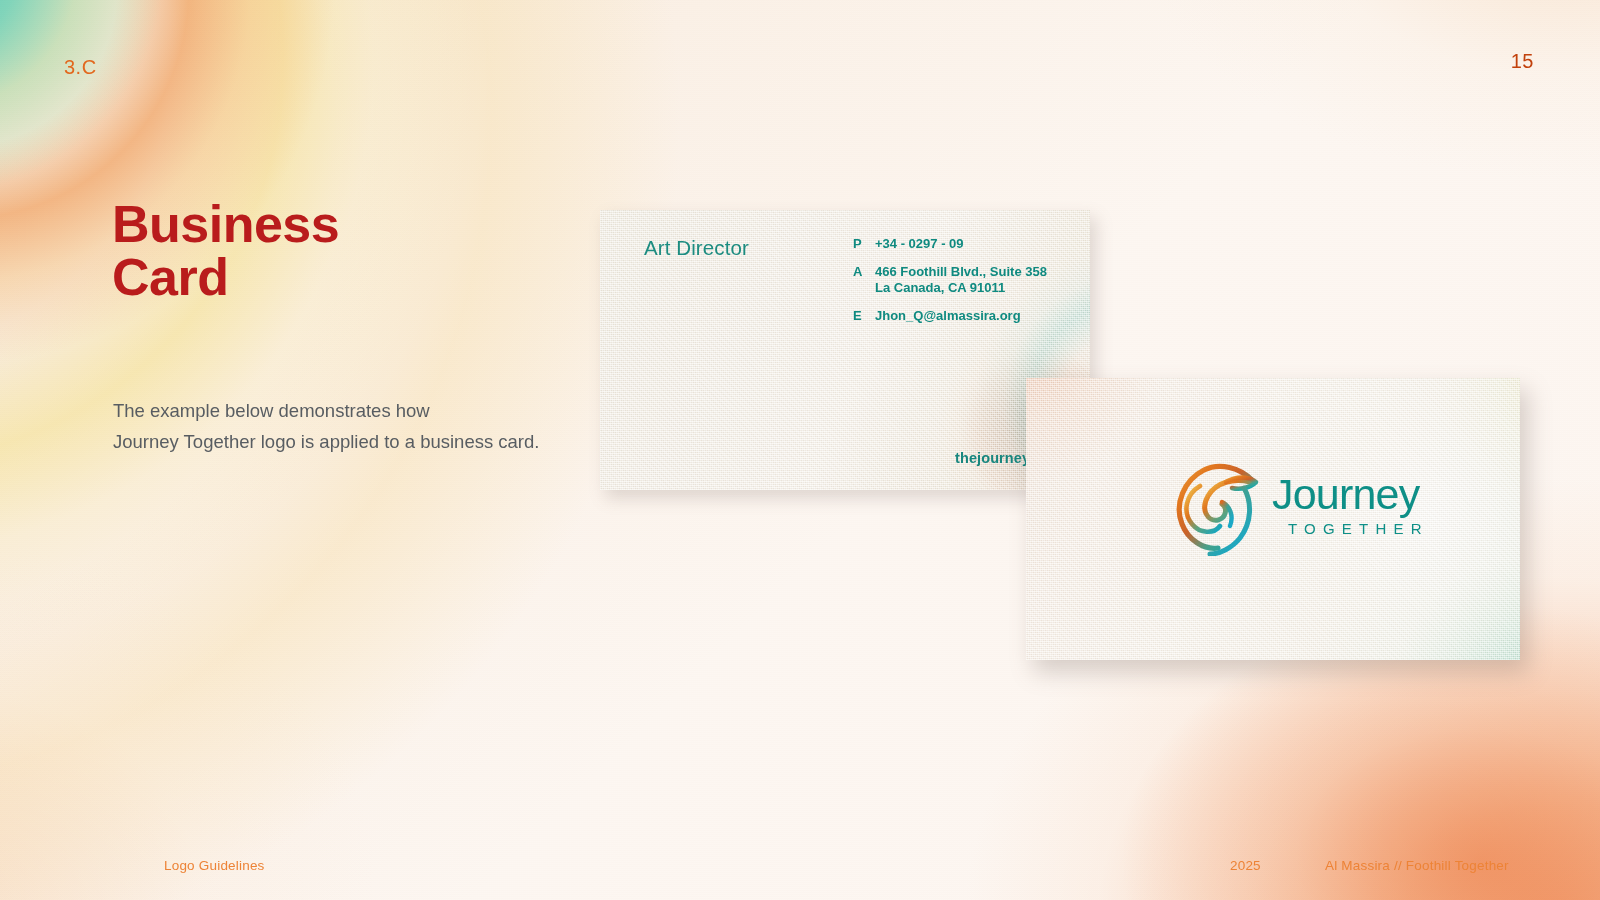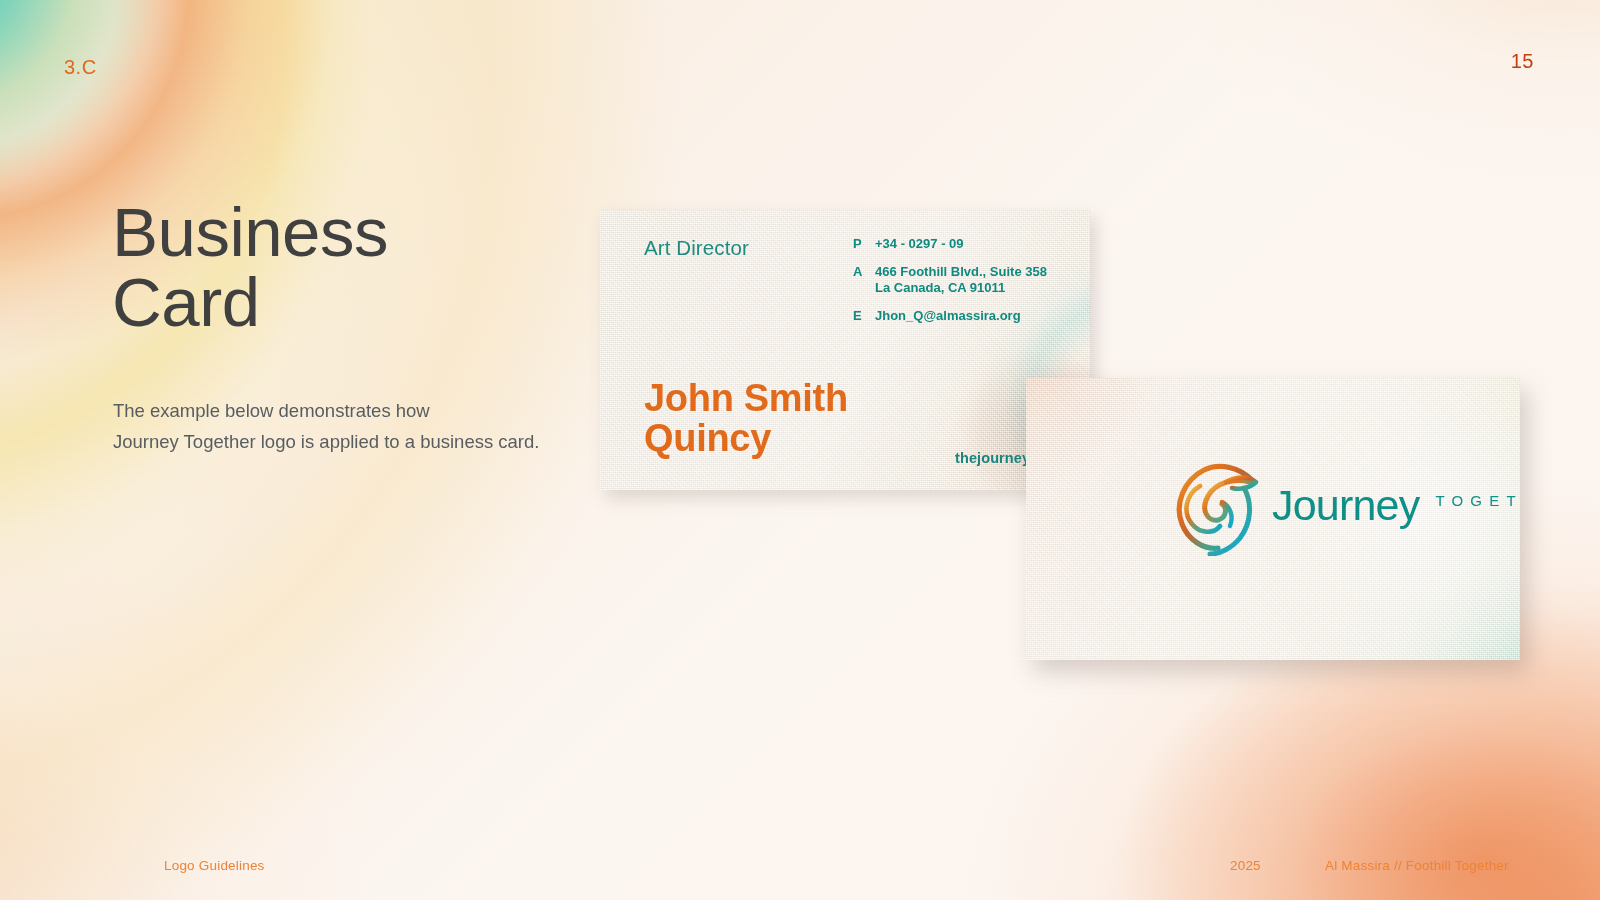--- a/index.html
+++ b/index.html
@@ -120,24 +120,24 @@
     top: 50px;
     font-size: 20px;
     color: #c2410c;
     letter-spacing: .5px;
   }
 
   .slide-title {
     position: absolute;
     left: 112px;
     top: 198px;
-    font-size: 69px;
+    font-size: 52px;
     line-height: 1.02;
-    color: #404040;
-    font-weight: 400;
+    color: #b91c1c;
+    font-weight: 700;
     letter-spacing: -0.5px;
     white-space: pre-line;
   }
 
   .slide-body {
     position: absolute;
     left: 113px;
     top: 396px;
     font-size: 18.5px;
     line-height: 1.65;
@@ -313,21 +313,21 @@
   
   .logo-lockup {
     position: absolute;
     left: 138px;
     top: 78px;
     display: flex;
     align-items: center;
     gap: 12px;
   }
   .logo-mark { width: 96px; height: 100px; flex: none; }
-  .logo-words { display: flex; flex-direction: row; justify-content: center; }
+  .logo-words { display: flex; flex-direction: column; justify-content: center; }
   .logo-word-main {
     font-size: 43px;
     color: #0e8f87;
     line-height: 0.92;
     letter-spacing: -0.8px;
   }
   .logo-word-sub {
     font-size: 15px;
     color: #0e8f87;
     letter-spacing: 7.2px;
@@ -377,22 +377,20 @@
         <span class="contact-key">A</span>
         <span class="contact-val">466 Foothill Blvd., Suite 358
 La Canada, CA 91011</span>
       </div>
       <div class="contact-row">
         <span class="contact-key">E</span>
         <span class="contact-val">Jhon_Q@almassira.org</span>
       </div>
     </div>
 
-    <div class="card-name">John Smith
-Quincy</div>
     <div class="card-web">thejourney.</div>
   </div>
 
   <div class="card" id="card-back">
     <div class="card-halo halo-a"></div>
     <div class="card-halo halo-d"></div>
     <div class="card-halo halo-e"></div>
     <div class="card-halo halo-c"></div>
     <div class="card-halo halo-b"></div>
     <div class="card-paper"></div>

